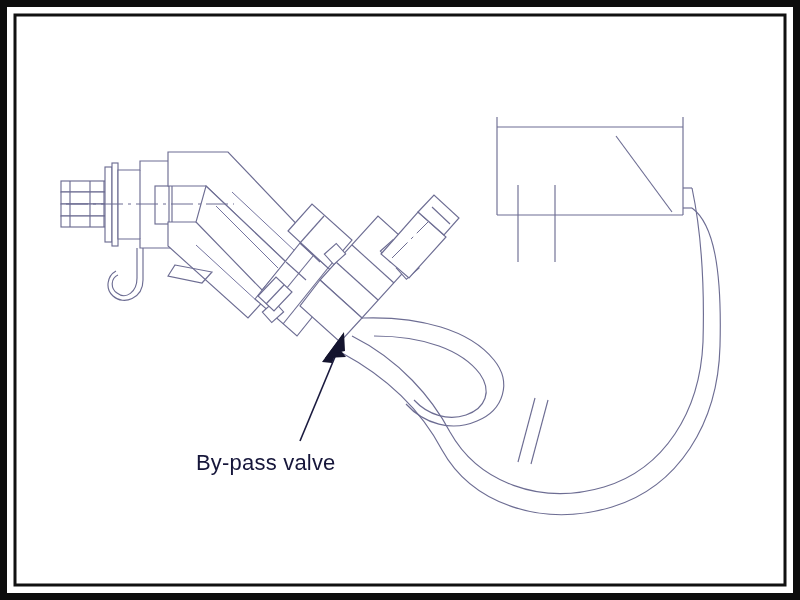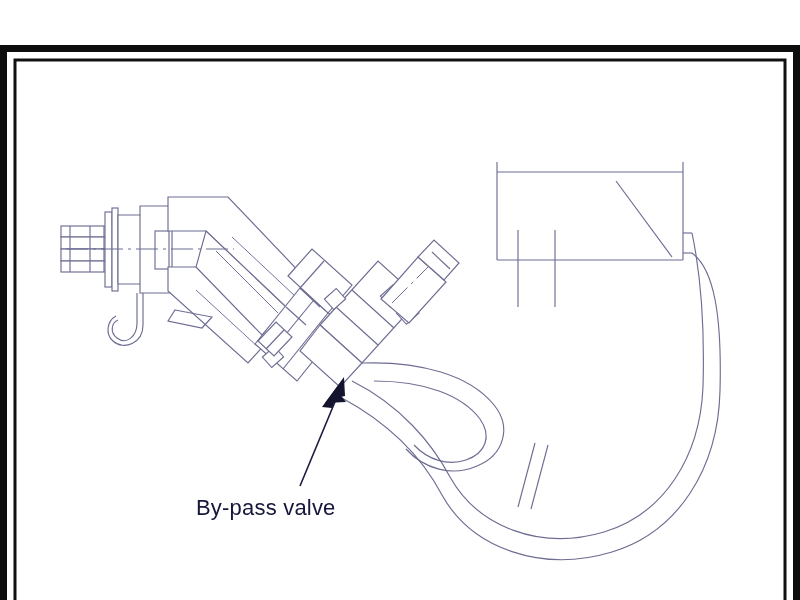--- a/index.html
+++ b/index.html
@@ -13,21 +13,20 @@
     height: 600px;
     font-family: "Liberation Sans", sans-serif;
     overflow: hidden;
   }
   #diagram-frame {
     position: relative;
     width: 800px;
     height: 547px;
     background: #ffffff;
     box-sizing: border-box;
-    margin-top: 45px;
   }
   #drawing-svg {
     position: absolute;
     left: 0;
     top: 0;
     width: 800px;
     height: 600px;
     display: block;
   }
   .frame-border {

